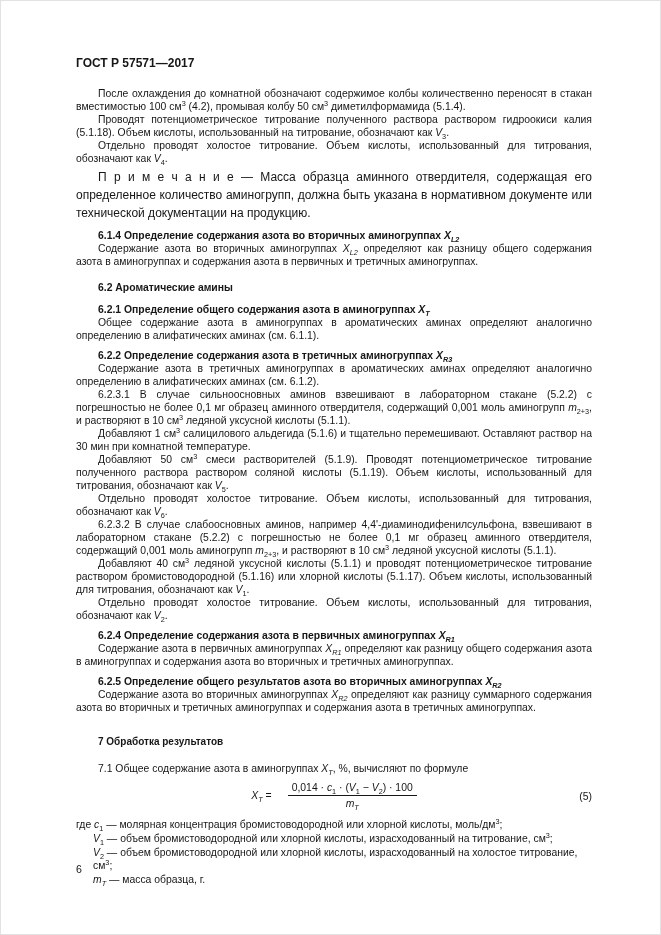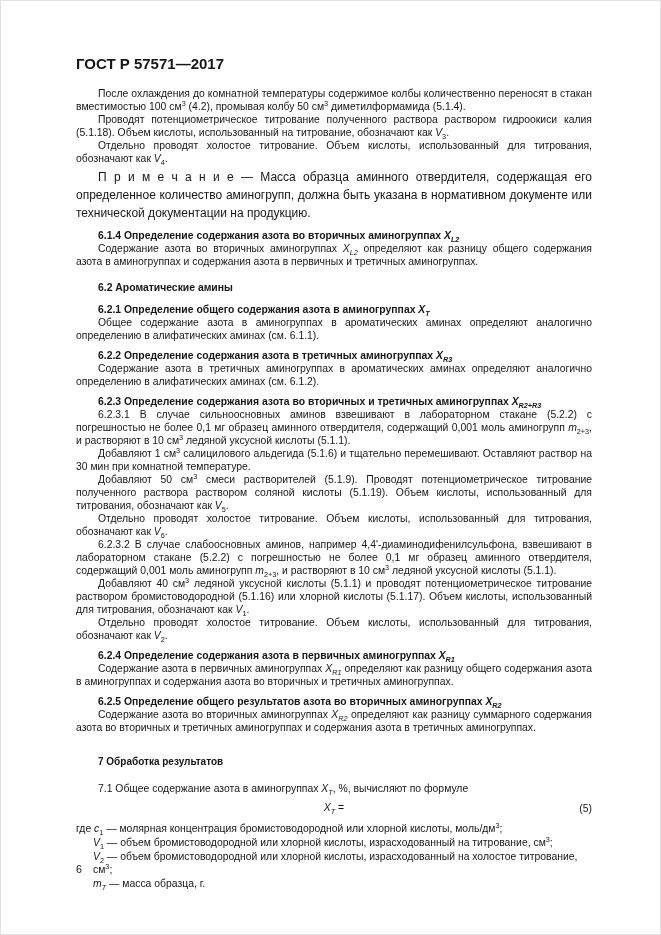--- a/index.html
+++ b/index.html
@@ -10,21 +10,21 @@
     background: #ffffff;
     border: 1px solid #e2e2e2;
     font-family: "Liberation Sans", "DejaVu Sans", sans-serif;
     font-size: 10.4px;
     line-height: 13px;
     color: #161616;
     overflow: hidden;
   }
   .running-head {
     position: absolute; top: 56px; left: 75px;
-    font-weight: 700; font-size: 15px;
+    font-weight: 700; font-size: 12px;
   }
   .doc-body {
     position: absolute; top: 86px; left: 75px; width: 516px;
   }
   .paragraph-block { text-align: justify; text-indent: 22px; }
   .note-block {
     font-size: 12px; line-height: 18px;
     text-align: justify; text-indent: 22px;
     margin: 3px 0;
   }
@@ -46,47 +46,50 @@
   .page-number {
     position: absolute; top: 862px; left: 75px; font-size: 10.6px;
   }
 </style>
 </head>
 <body>
 
 <div class="page">
   <div class="running-head">ГОСТ Р 57571—2017</div>
   <div class="doc-body">
-      <div class="paragraph-block"><span>После охлаждения до комнатной температуры содержимое колбы количественно переносят в стакан вместимостью 100 см</span><sup>3</sup><span> (4.2), промывая колбу 50 см</span><sup>3</sup><span> диметилформамида (5.1.4).</span></div>
+      <div class="paragraph-block"><span>После охлаждения до комнатной обозначают содержимое колбы количественно переносят в стакан вместимостью 100 см</span><sup>3</sup><span> (4.2), промывая колбу 50 см</span><sup>3</sup><span> диметилформамида (5.1.4).</span></div>
       <div class="paragraph-block"><span>Проводят потенциометрическое титрование полученного раствора раствором гидроокиси калия (5.1.18). Объем кислоты, использованный на титрование, обозначают как </span><span style="font-style: italic;">V</span><sub>3</sub><span>.</span></div>
       <div class="paragraph-block"><span>Отдельно проводят холостое титрование. Объем кислоты, использованный для титрования, обозначают как </span><span style="font-style: italic;">V</span><sub>4</sub><span>.</span></div>
       <div class="note-block"><span>П р и м е ч а н и е — Масса образца аминного отвердителя, содержащая его определенное количество аминогрупп, должна быть указана в нормативном документе или технической документации на продукцию.</span></div>
       <div class="h-block"><span>6.1.4 Определение содержания азота во вторичных аминогруппах </span><span style="font-style: italic;">X</span><sub style="font-style: italic;">L2</sub></div>
       <div class="paragraph-block"><span>Содержание азота во вторичных аминогруппах </span><span style="font-style: italic;">X</span><sub style="font-style: italic;">L2</sub><span> определяют как разницу общего содержания азота в аминогруппах и содержания азота в первичных и третичных аминогруппах.</span></div>
       <div class="h2-block"><span>6.2 Ароматические амины</span></div>
       <div class="h-block"><span>6.2.1 Определение общего содержания азота в аминогруппах </span><span style="font-style: italic;">X</span><sub style="font-style: italic;">T</sub></div>
       <div class="paragraph-block"><span>Общее содержание азота в аминогруппах в ароматических аминах определяют аналогично определению в алифатических аминах (см. 6.1.1).</span></div>
       <div class="h-block"><span>6.2.2 Определение содержания азота в третичных аминогруппах </span><span style="font-style: italic;">X</span><sub style="font-style: italic;">R3</sub></div>
       <div class="paragraph-block"><span>Содержание азота в третичных аминогруппах в ароматических аминах определяют аналогично определению в алифатических аминах (см. 6.1.2).</span></div>
-      <div class="h-block"><span>6.2.3 Определение содержания азота во вторичных и третичных аминогруппах </span><span style="font-style: italic;">X</span><sub style="font-style: italic;">R2+R3</sub></div>
       <div class="paragraph-block"><span>6.2.3.1 В случае сильноосновных аминов взвешивают в лабораторном стакане (5.2.2) с погрешностью не более 0,1 мг образец аминного отвердителя, содержащий 0,001 моль аминогрупп </span><span style="font-style: italic;">m</span><sub>2+3</sub><span>, и растворяют в 10 см</span><sup>3</sup><span> ледяной уксусной кислоты (5.1.1).</span></div>
       <div class="paragraph-block"><span>Добавляют 1 см</span><sup>3</sup><span> салицилового альдегида (5.1.6) и тщательно перемешивают. Оставляют раствор на 30 мин при комнатной температуре.</span></div>
       <div class="paragraph-block"><span>Добавляют 50 см</span><sup>3</sup><span> смеси растворителей (5.1.9). Проводят потенциометрическое титрование полученного раствора раствором соляной кислоты (5.1.19). Объем кислоты, использованный для титрования, обозначают как </span><span style="font-style: italic;">V</span><sub>5</sub><span>.</span></div>
       <div class="paragraph-block"><span>Отдельно проводят холостое титрование. Объем кислоты, использованный для титрования, обозначают как </span><span style="font-style: italic;">V</span><sub>6</sub><span>.</span></div>
       <div class="paragraph-block"><span>6.2.3.2 В случае слабоосновных аминов, например 4,4'-диаминодифенилсульфона, взвешивают в лабораторном стакане (5.2.2) с погрешностью не более 0,1 мг образец аминного отвердителя, содержащий 0,001 моль аминогрупп </span><span style="font-style: italic;">m</span><sub>2+3</sub><span>, и растворяют в 10 см</span><sup>3</sup><span> ледяной уксусной кислоты (5.1.1).</span></div>
       <div class="paragraph-block"><span>Добавляют 40 см</span><sup>3</sup><span> ледяной уксусной кислоты (5.1.1) и проводят потенциометрическое титрование раствором бромистоводородной (5.1.16) или хлорной кислоты (5.1.17). Объем кислоты, использованный для титрования, обозначают как </span><span style="font-style: italic;">V</span><sub>1</sub><span>.</span></div>
       <div class="paragraph-block"><span>Отдельно проводят холостое титрование. Объем кислоты, использованный для титрования, обозначают как </span><span style="font-style: italic;">V</span><sub>2</sub><span>.</span></div>
       <div class="h-block"><span>6.2.4 Определение содержания азота в первичных аминогруппах </span><span style="font-style: italic;">X</span><sub style="font-style: italic;">R1</sub></div>
       <div class="paragraph-block"><span>Содержание азота в первичных аминогруппах </span><span style="font-style: italic;">X</span><sub style="font-style: italic;">R1</sub><span> определяют как разницу общего содержания азота в аминогруппах и содержания азота во вторичных и третичных аминогруппах.</span></div>
       <div class="h-block"><span>6.2.5 Определение общего результатов азота во вторичных аминогруппах </span><span style="font-style: italic;">X</span><sub style="font-style: italic;">R2</sub></div>
       <div class="paragraph-block"><span>Содержание азота во вторичных аминогруппах </span><span style="font-style: italic;">X</span><sub style="font-style: italic;">R2</sub><span> определяют как разницу суммарного содержания азота во вторичных и третичных аминогруппах и содержания азота в третичных аминогруппах.</span></div>
       <div class="section-block"><span>7 Обработка результатов</span></div>
       <div class="paragraph-block"><span>7.1 Общее содержание азота в аминогруппах </span><span style="font-style: italic;">X</span><sub style="font-style: italic;">T</sub><span>, %, вычисляют по формуле</span></div>
       <div class="formula-row"><span class="formula">
           <span><span style="font-style: italic;">X</span><sub style="font-style: italic;">T</sub><span> =</span></span>
+          <span class="frac">
+            <span class="num"><span>0,014 · </span><span style="font-style: italic;">c</span><sub>1</sub><span> · (</span><span style="font-style: italic;">V</span><sub>1</sub><span> − </span><span style="font-style: italic;">V</span><sub>2</sub><span>) · 100</span></span>
+            <span class="den"><span style="font-style: italic;">m</span><sub style="font-style: italic;">T</sub></span>
+          </span>
         </span><span class="eq-no">(5)</span></div>
       <div class="where-block"><span>где </span><span style="font-style: italic;">c</span><sub>1</sub><span> — молярная концентрация бромистоводородной или хлорной кислоты, моль/дм</span><sup>3</sup><span>;</span></div>
       <div class="where2-block"><span style="font-style: italic;">V</span><sub>1</sub><span> — объем бромистоводородной или хлорной кислоты, израсходованный на титрование, см</span><sup>3</sup><span>;</span></div>
       <div class="where2-block"><span style="font-style: italic;">V</span><sub>2</sub><span> — объем бромистоводородной или хлорной кислоты, израсходованный на холостое титрование, см</span><sup>3</sup><span>;</span></div>
       <div class="where2-block"><span style="font-style: italic;">m</span><sub style="font-style: italic;">T</sub><span> — масса образца, г.</span></div>
     </div>
   <div class="page-number">6</div>
 </div>
 
 </body></html>

